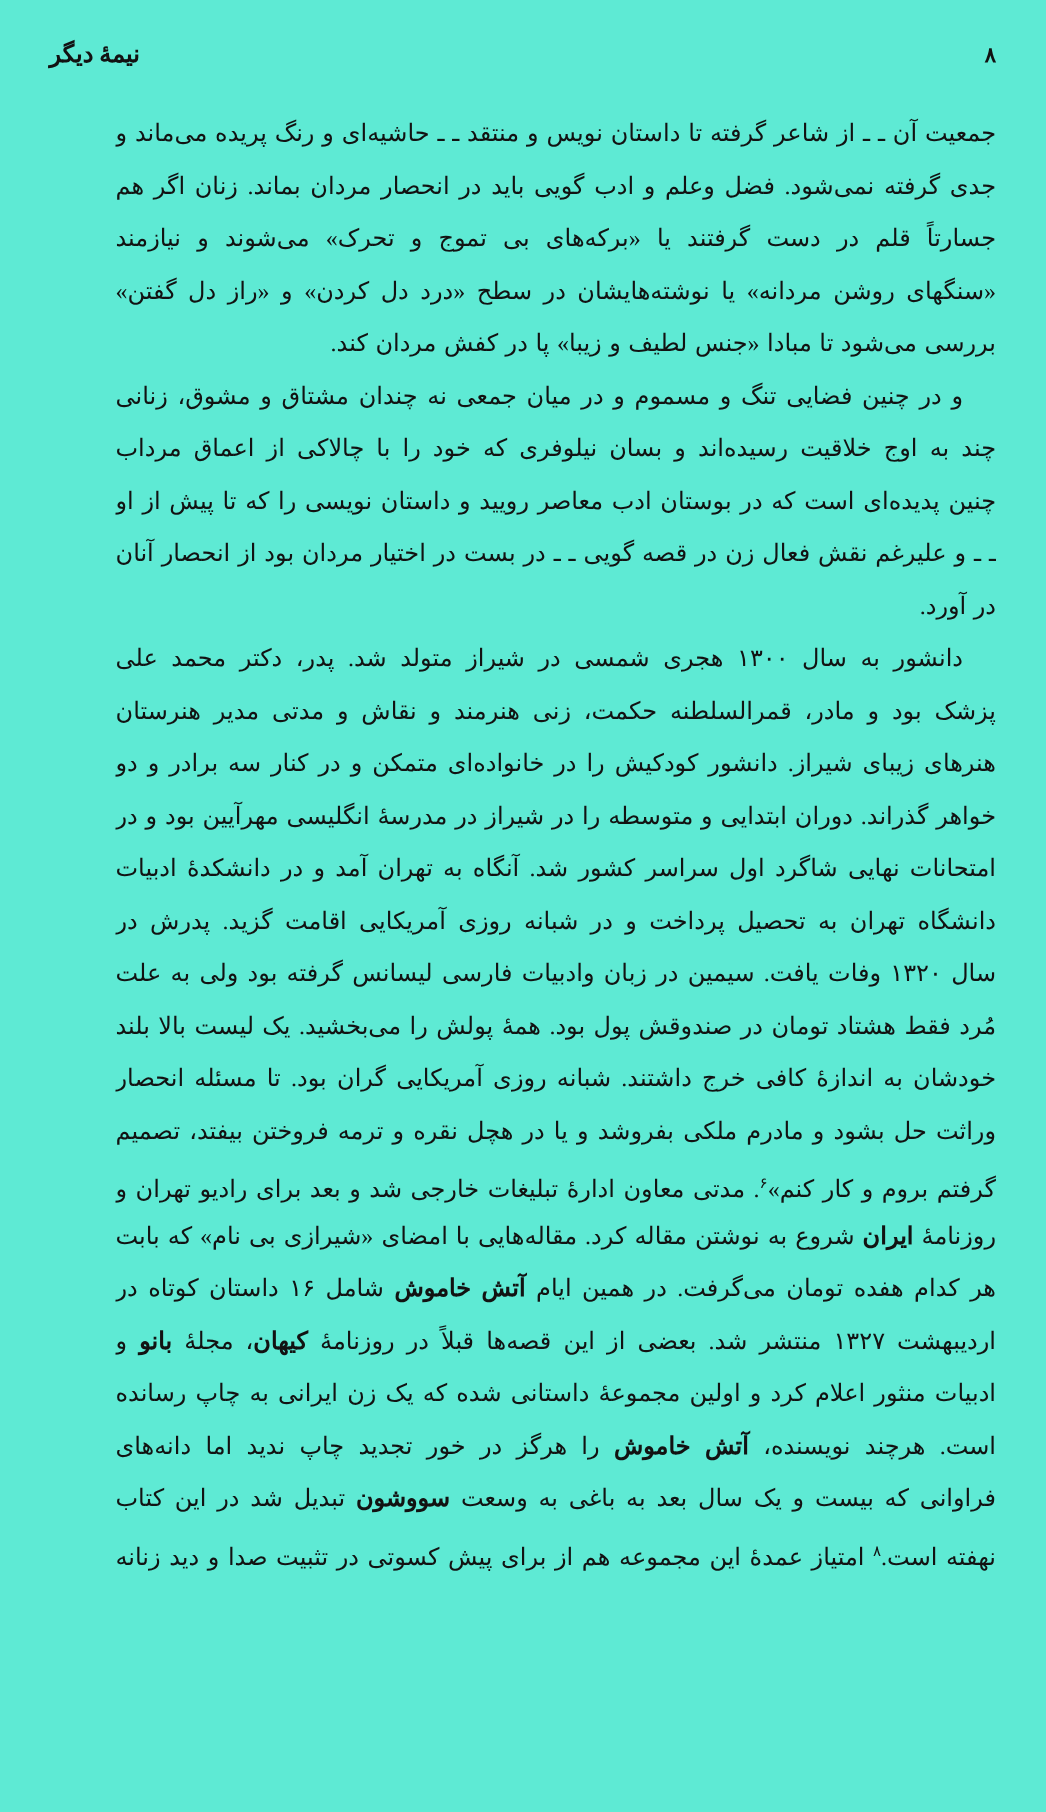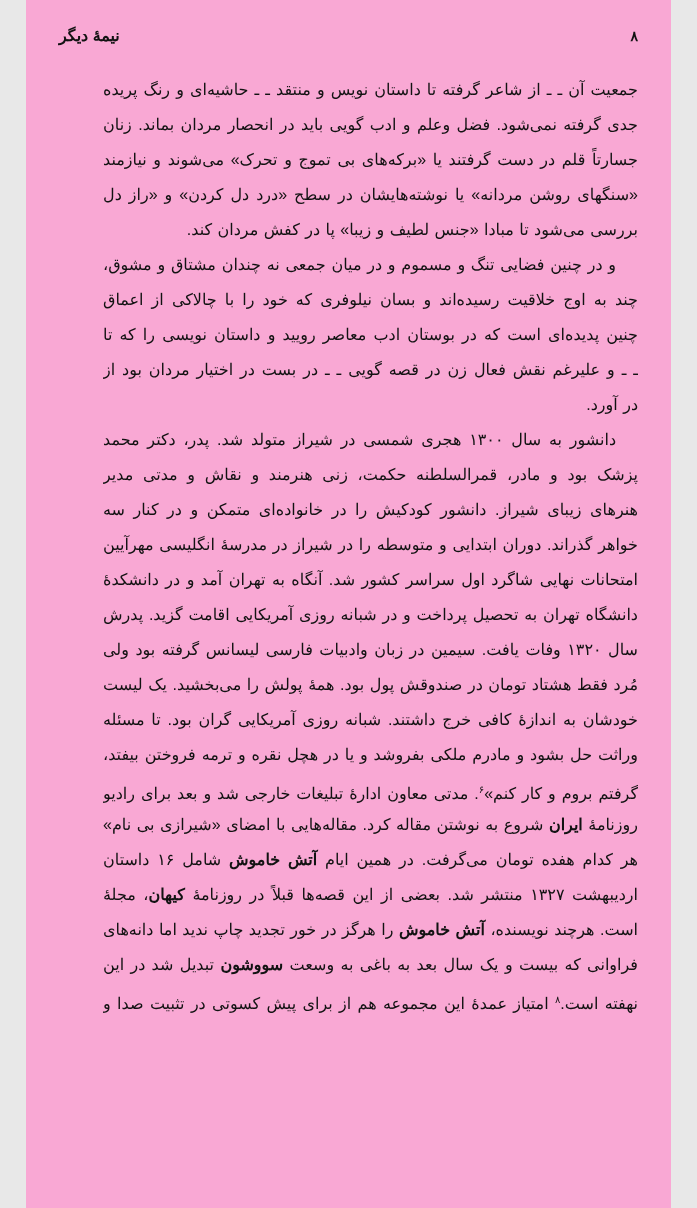--- a/index.html
+++ b/index.html
@@ -1,24 +1,24 @@
 <!DOCTYPE html>
 <html lang="fa"><head>
 <meta charset="utf-8">
 <style>
   html, body { margin: 0; padding: 0; background: #e8e8e8; }
   .page {
     position: relative;
-    width: 645px;
+    width: 697px;
     height: 1208px;
     margin: 0 auto;
-    background: #f9a8d4;
+    background: #5eead4;
     box-sizing: border-box;
     padding: 26px 33px 0 33px;
-    font-family: Liberation Sans, sans-serif;
+    font-family: Liberation Serif, serif;
     color: #121212;
     overflow: hidden;
   }
   .header {
     display: flex;
     direction: ltr;
     justify-content: space-between;
     align-items: baseline;
     height: 26px;
   }
@@ -80,17 +80,18 @@
       <div class="line"><span>امتحانات نهایی شاگرد اول سراسر کشور شد. آنگاه به تهران آمد و در دانشکدهٔ ادبیات</span></div>
       <div class="line"><span>دانشگاه تهران به تحصیل پرداخت و در شبانه روزی آمریکایی اقامت گزید. پدرش در</span></div>
       <div class="line"><span>سال ۱۳۲۰ وفات یافت. سیمین در زبان وادبیات فارسی لیسانس گرفته بود ولی به علت</span></div>
       <div class="line"><span>مُرد فقط هشتاد تومان در صندوقش پول بود. همهٔ پولش را می‌بخشید. یک لیست بالا بلند</span></div>
       <div class="line"><span>خودشان به اندازهٔ کافی خرج داشتند. شبانه روزی آمریکایی گران بود. تا مسئله انحصار</span></div>
       <div class="line"><span>وراثت حل بشود و مادرم ملکی بفروشد و یا در هچل نقره و ترمه فروختن بیفتد، تصمیم</span></div>
       <div class="line"><span>گرفتم بروم و کار کنم»</span><span class="sup">۶</span><span>. مدتی معاون ادارهٔ تبلیغات خارجی شد و بعد برای رادیو تهران و</span></div>
       <div class="line"><span>روزنامهٔ </span><span class="b">ایران</span><span> شروع به نوشتن مقاله کرد. مقاله‌هایی با امضای «شیرازی بی نام» که بابت</span></div>
       <div class="line"><span>هر کدام هفده تومان می‌گرفت. در همین ایام </span><span class="b">آتش خاموش</span><span> شامل ۱۶ داستان کوتاه در</span></div>
       <div class="line"><span>اردیبهشت ۱۳۲۷ منتشر شد. بعضی از این قصه‌ها قبلاً در روزنامهٔ </span><span class="b">کیهان</span><span>، مجلهٔ </span><span class="b">بانو</span><span> و</span></div>
+      <div class="line"><span>ادبیات منثور اعلام کرد و اولین مجموعهٔ داستانی شده که یک زن ایرانی به چاپ رسانده</span></div>
       <div class="line"><span>است. هرچند نویسنده، </span><span class="b">آتش خاموش</span><span> را هرگز در خور تجدید چاپ ندید اما دانه‌های</span></div>
       <div class="line"><span>فراوانی که بیست و یک سال بعد به باغی به وسعت </span><span class="b">سووشون</span><span> تبدیل شد در این کتاب</span></div>
       <div class="line"><span>نهفته است.</span><span class="sup">۸</span><span> امتیاز عمدهٔ این مجموعه هم از برای پیش کسوتی در تثبیت صدا و دید زنانه</span></div>
     </div>
 </div>
 
 </body></html>

